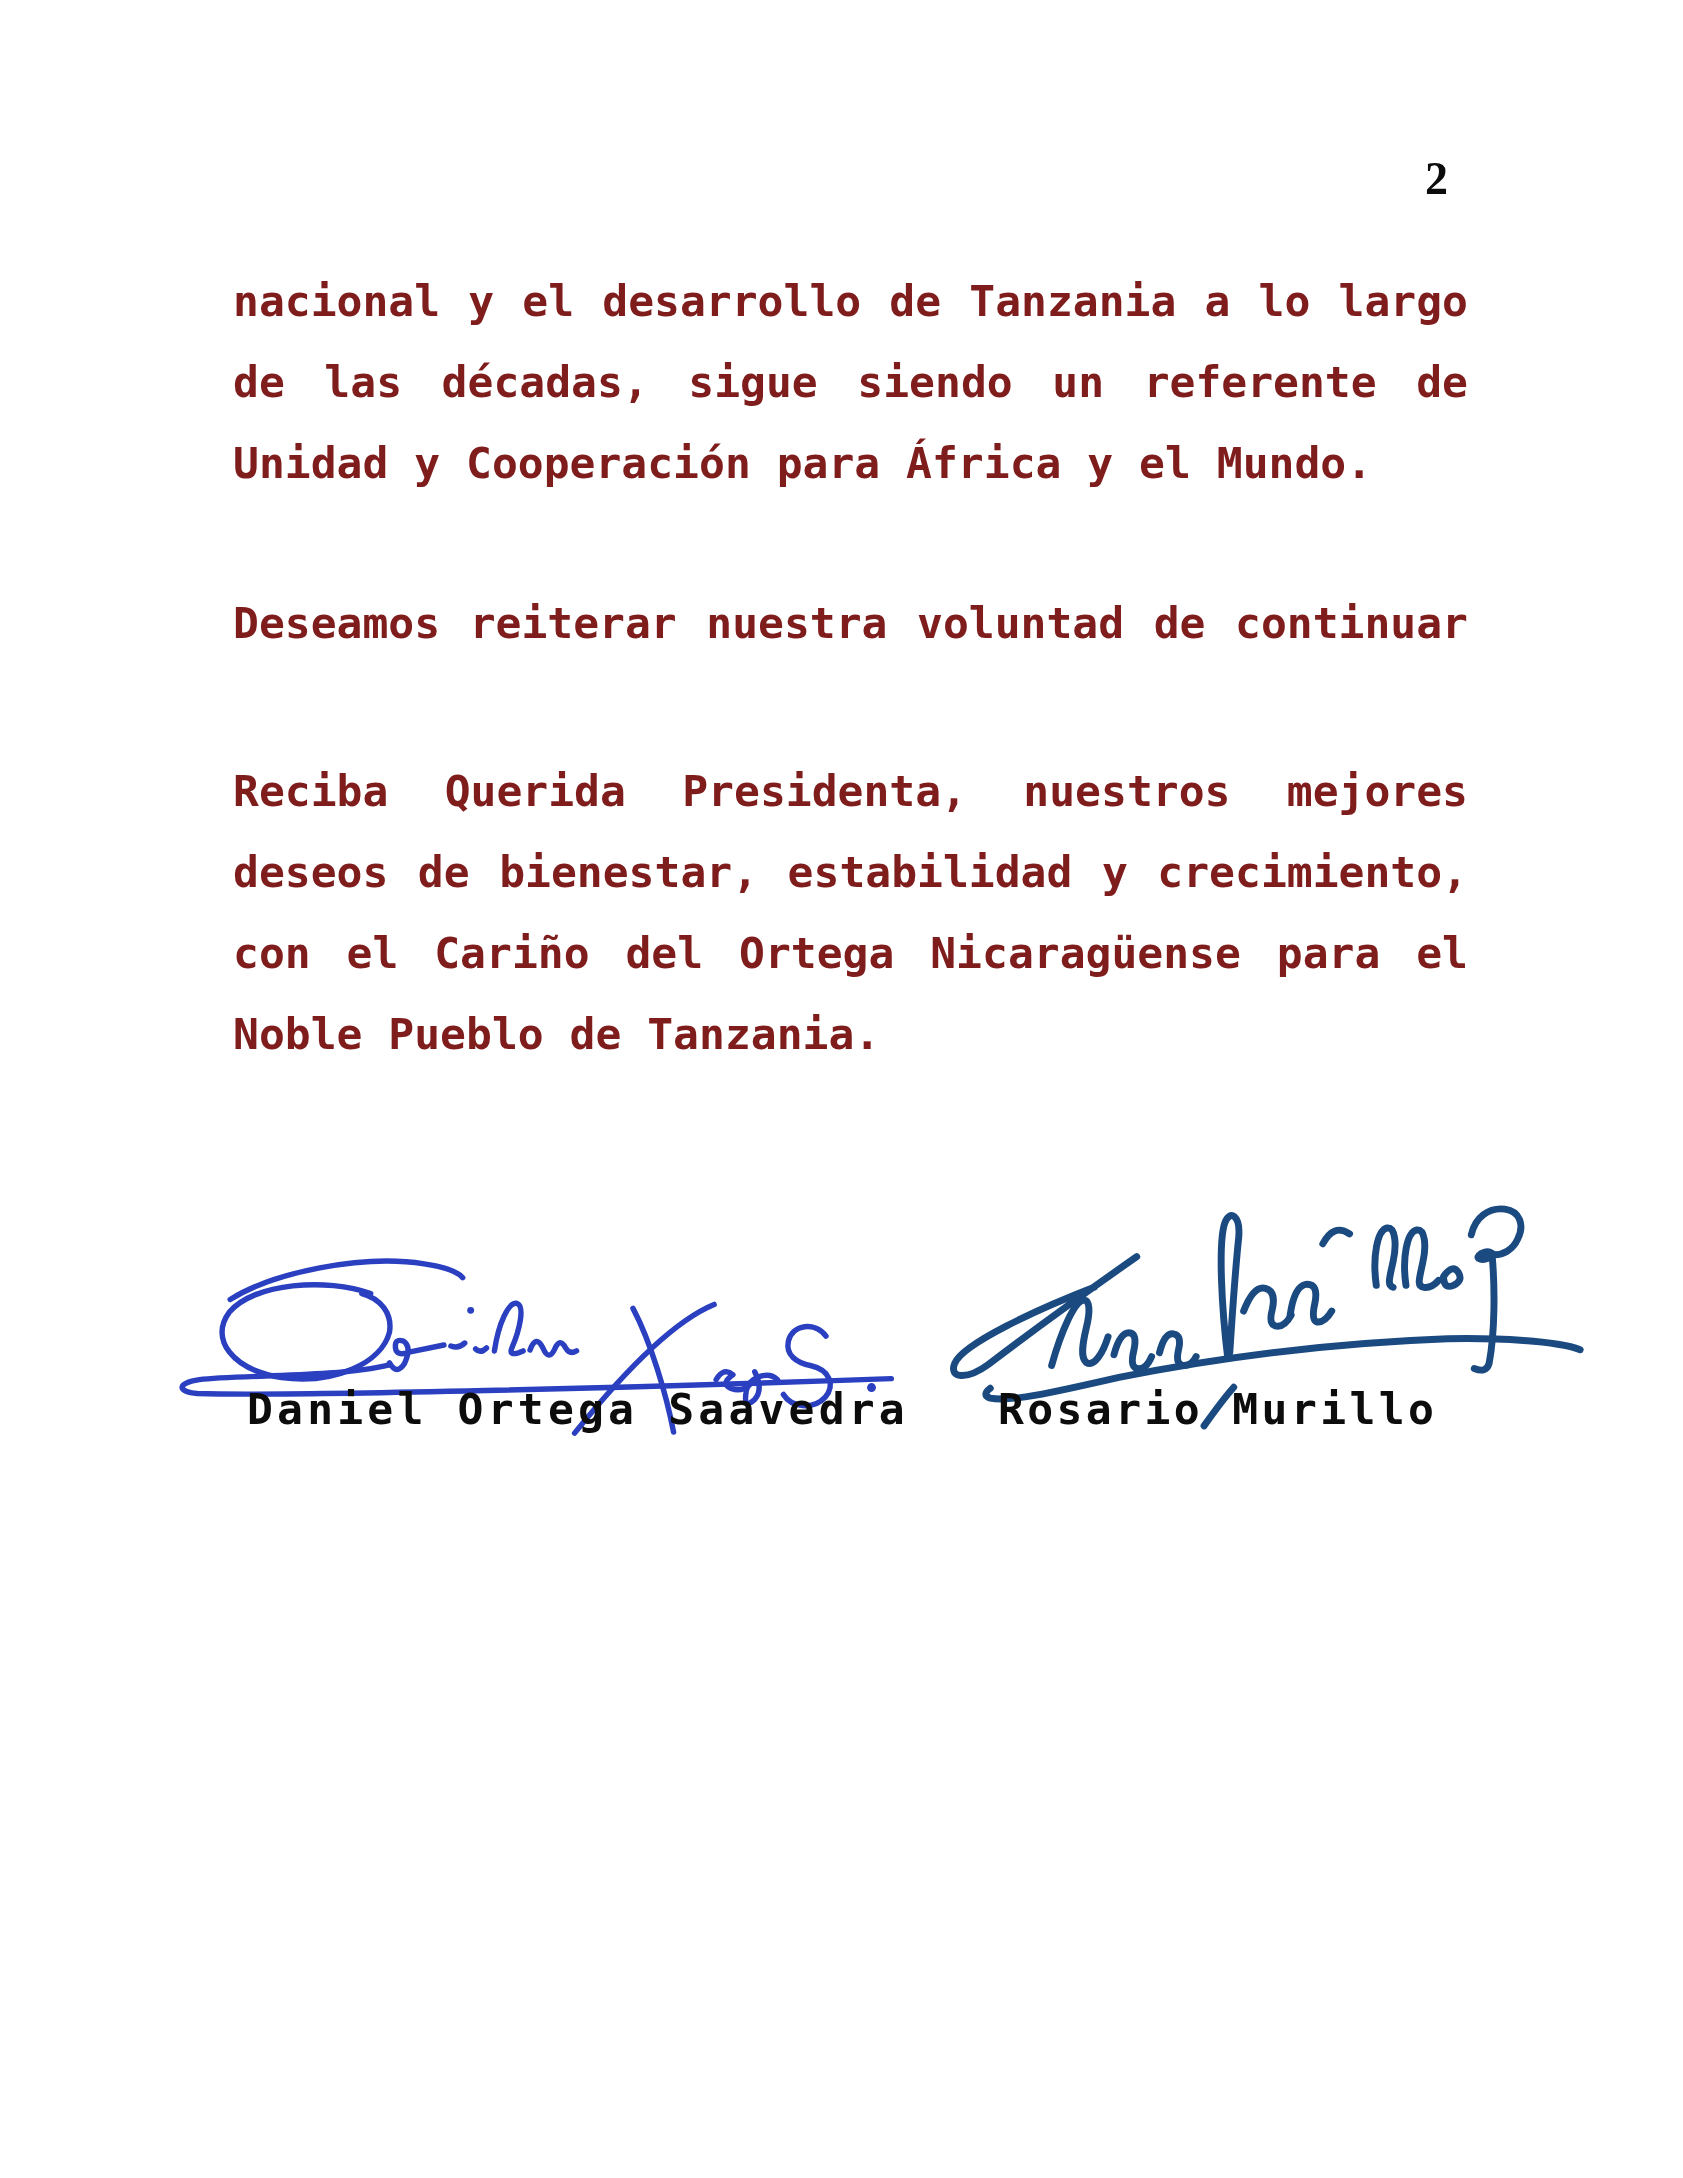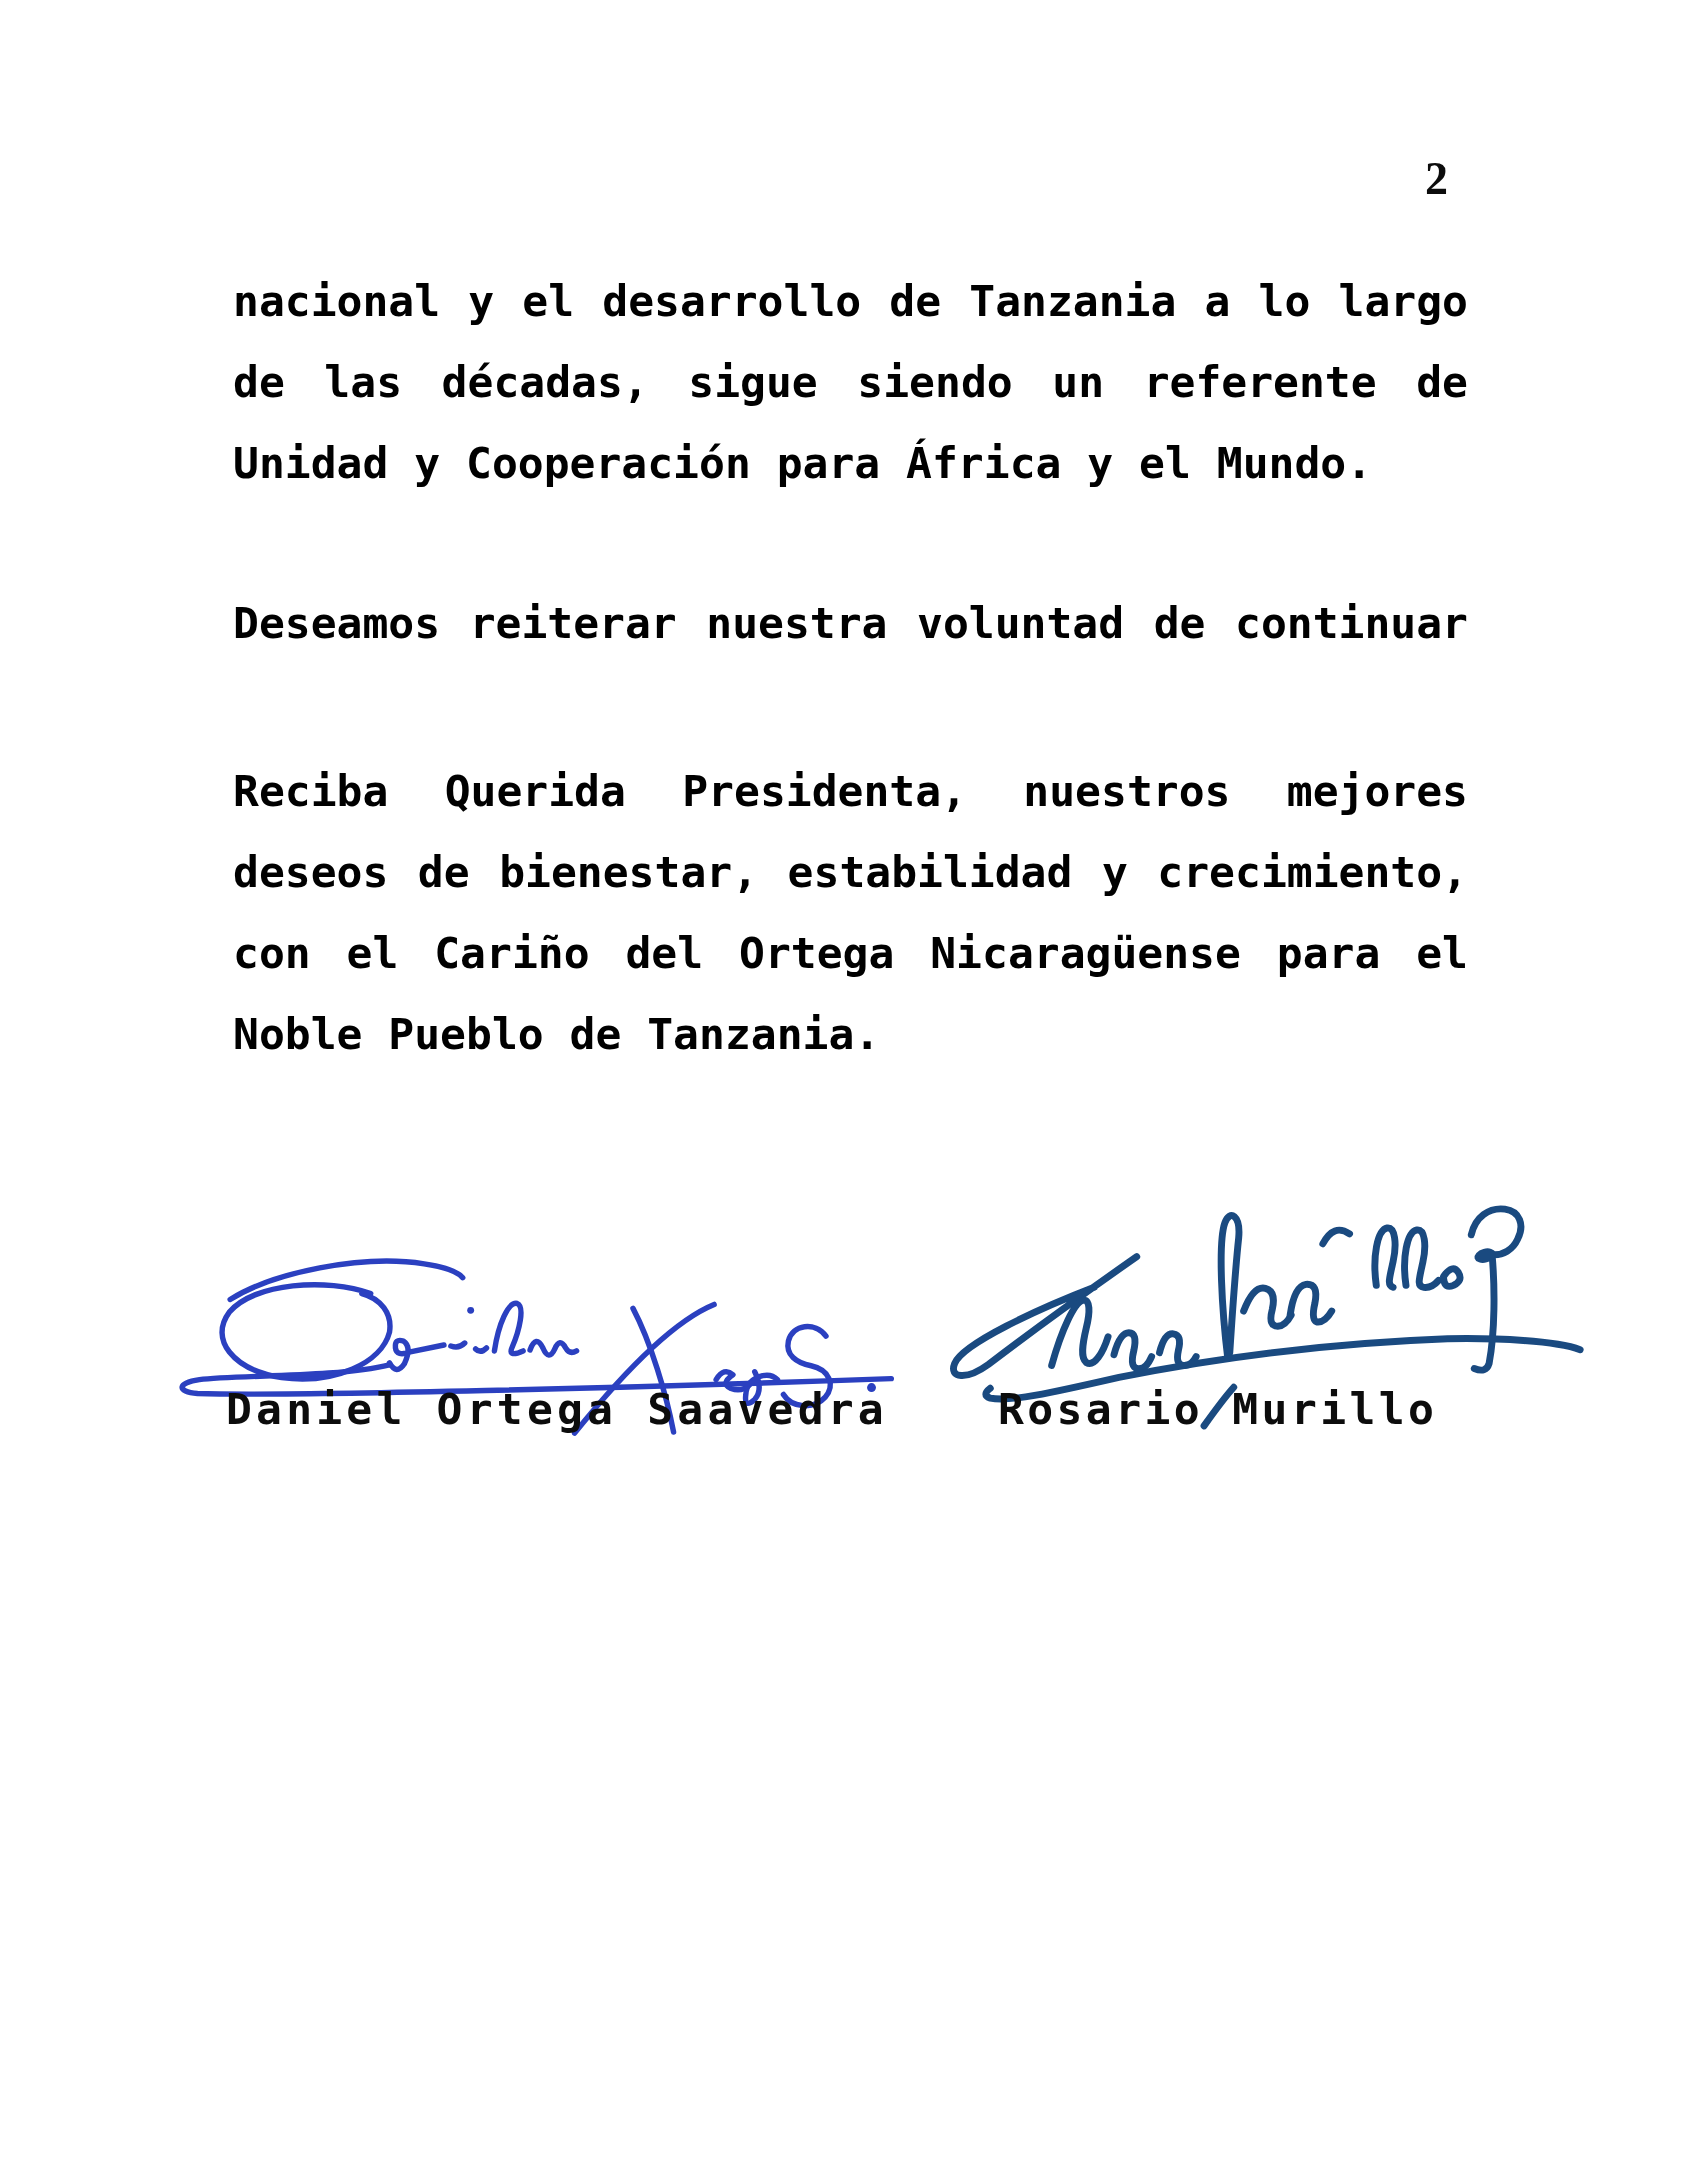--- a/index.html
+++ b/index.html
@@ -19,21 +19,21 @@
     top: 156px; right: 235px;
     font-family: "Liberation Serif", serif;
     font-size: 46px; font-weight: 700;
     color: #0c0c0c;
     line-height: 1;
   }
   .letter-body {
     position: absolute;
     left: 233px; top: 261px;
     width: 1235px;
-    color: #000000;
+    color: #7f1d1d;
     font-size: 43px;
     font-weight: 700;
   }
   .paragraph { width: 100%; }
   .paragraph + .paragraph.gap-a { margin-top: 79px; }
   .paragraph + .paragraph.gap-b { margin-top: 87px; }
   .line {
     height: 81px;
     line-height: 81px;
     white-space: nowrap;
@@ -43,21 +43,21 @@
   .line.last { text-align-last: left; }
   .line.tight { letter-spacing: -2px; }
   .sig-names { position: absolute; top: 1388px; left: 0; width: 1683px; height: 59px; }
   .sig-name {
     position: absolute;
     font-size: 43px; font-weight: 700;
     color: #0c0c0c;
     line-height: 1;
     white-space: nowrap;
   }
-  .sig-name.n1 { left: 226px; letter-spacing: 4.2px; }
+  .sig-name.n1 { left: 247px; letter-spacing: 4.2px; }
   .sig-name.n2 { left: 998px; letter-spacing: 3.4px; }
   .sig-svg { position: absolute; pointer-events: none; }
   .sig-svg.s1 { left: 149px; top: 1238px; }
   .sig-svg.s2 { left: 921px; top: 1193px; }
   .sig-svg g.stroke-g { fill: none; stroke-linecap: round; stroke-linejoin: round; }
 </style>
 </head>
 <body>
 
 <div class="page">

